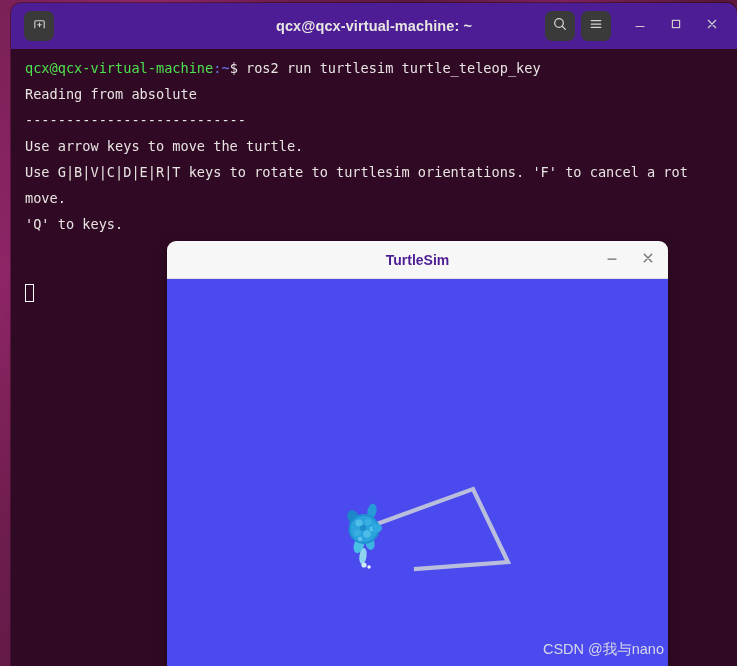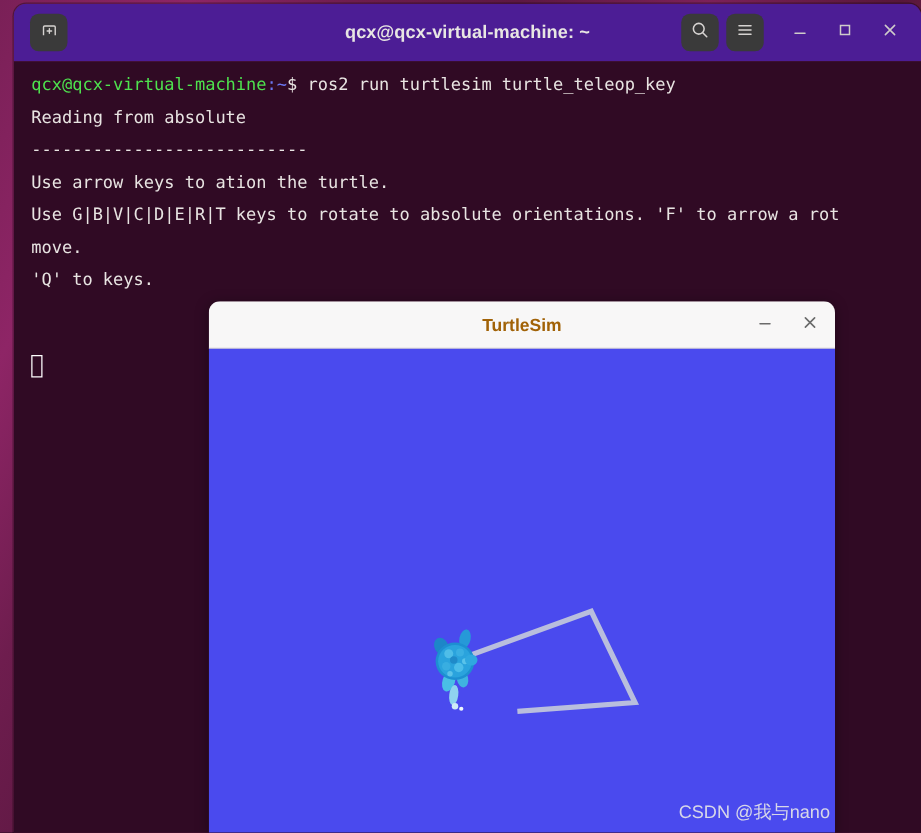--- a/index.html
+++ b/index.html
@@ -127,21 +127,21 @@
     display: flex;
     align-items: center;
   }
   #turtlesim-title {
     position: absolute;
     left: 0; right: 0;
     text-align: center;
     font-family: "Liberation Sans", sans-serif;
     font-size: 14px;
     font-weight: bold;
-    color: #a16207;
+    color: #4c1d95;
   }
   #ts-btns {
     position: absolute;
     right: 10px;
     display: flex;
     align-items: center;
     gap: 16px;
   }
   .ts-btn {
     width: 20px; height: 20px;
@@ -227,22 +227,22 @@
       </div>
     </div>
   </div>
 
   <div id="terminal-body" style="background: rgb(48, 10, 36);">
 
     <div class="line"><span class="c-green">qcx@qcx-virtual-machine</span><span class="c-blue">:</span><span class="c-blue">~</span><span class="c-white">$</span><span class="c-white"> ros2 run turtlesim turtle_teleop_key</span></div>
 
     <div class="line">Reading from absolute</div>
     <div class="line">---------------------------</div>
-    <div class="line">Use arrow keys to ation the turtle.</div>
-    <div class="line">Use G|B|V|C|D|E|R|T keys to rotate to absolute orientations. 'F' to arrow a rot</div>
+    <div class="line">Use arrow keys to move the turtle.</div>
+    <div class="line">Use G|B|V|C|D|E|R|T keys to rotate to turtlesim orientations. 'F' to cancel a rot</div>
     <div class="line">move.</div>
     <div class="line">'Q' to keys.</div>
 
     <div id="cursor-block"></div>
   </div>
 </div>
 
 <div id="turtlesim-window">
 
   <div id="turtlesim-titlebar">

